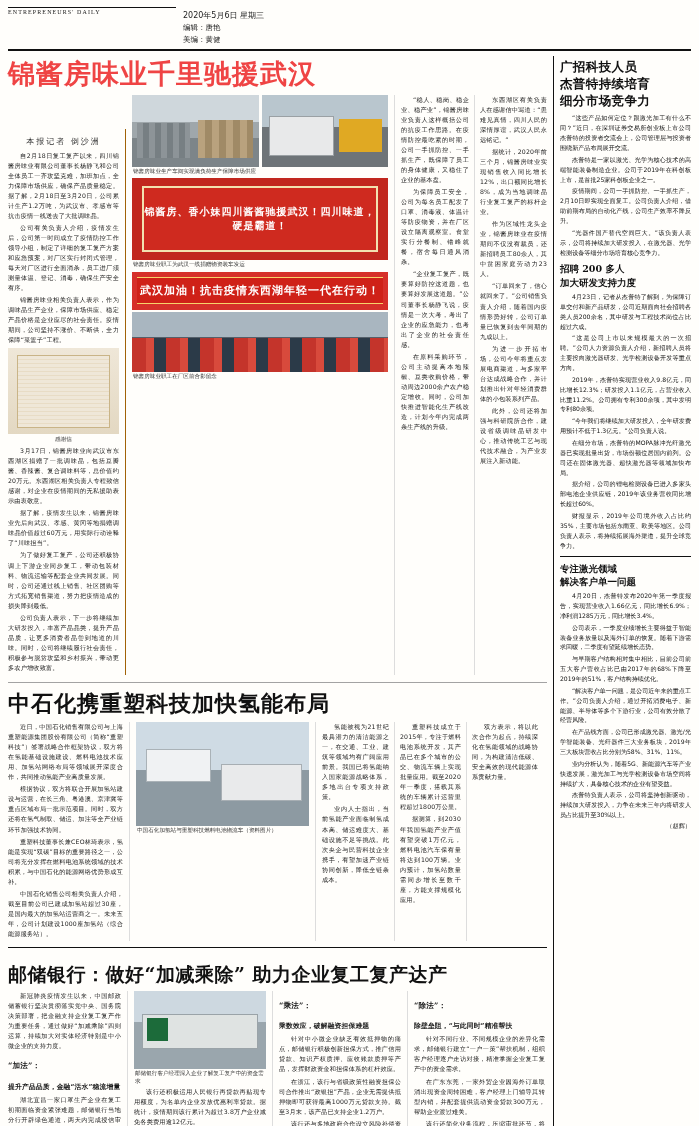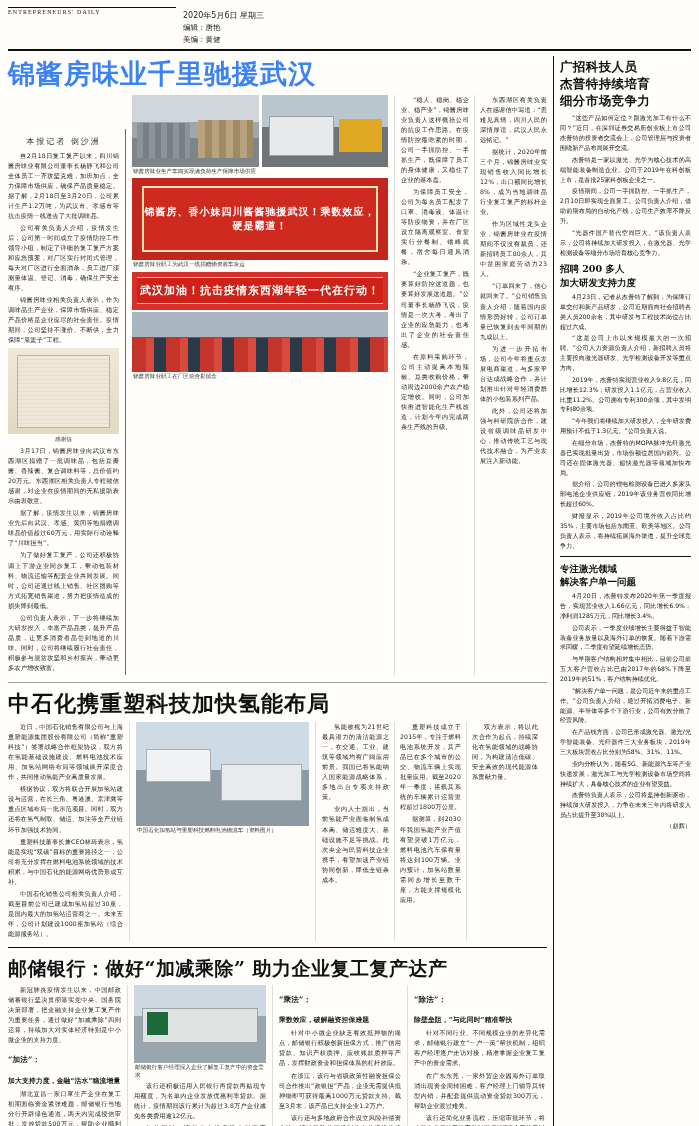--- a/index.html
+++ b/index.html
@@ -46,32 +46,32 @@
   
   .body-wrap { display:flex; margin-top:5px; height:1075px; }
   .left-col { width:545px; padding-right:6px; }
   .rule-v { width:1px; background:#111; margin:0 6px 0 0; }
   .right-col { width:137px; }
 
   
   .hl1 {
     font-family:"DejaVu Serif","Liberation Serif",serif;
     font-weight:bold; font-size:27px; line-height:1.22; letter-spacing:1px;
-    color:#3b82f6; margin:2px 0 0 0;
+    color:#ef4444; margin:2px 0 0 0;
   }
   .kicker { font-size:8px; text-align:center; letter-spacing:2px; margin:7px 0 4px; color:#333; }
   .hl2 {
     font-family:"DejaVu Serif","Liberation Serif",serif;
     font-weight:bold; font-size:22px; letter-spacing:1px; margin:7px 0 3px;
     border-top:1px solid #a3a3a3; padding-top:6px;
   }
   .hl3 {
     font-family:"DejaVu Serif","Liberation Serif",serif;
     font-weight:bold; font-size:19px; letter-spacing:0.5px; margin:6px 0 3px;
-    border-top:1px solid #111; padding-top:8px;
+    border-top:1px solid #111; padding-top:14px;
   }
   .txt {
     font-family:"DejaVu Sans","Liberation Sans",sans-serif;
     font-size:6.2px; line-height:1.62; text-align:justify; color:#1a1a1a;
     letter-spacing:0.15px;
   }
   .txt p { margin:0 0 2px 0; text-indent:12px; }
   .subhead {
     font-weight:bold; font-size:7.6px; margin:9px 0 2px; text-indent:0;
     font-family:"DejaVu Serif","Liberation Serif",serif;
@@ -216,21 +216,21 @@
               <div style="flex:1;">
                 <div class="photo p-ware" style="height:72px;"></div>
               </div>
               <div style="flex:1;">
                 <div class="photo p-truck" style="height:72px;"></div>
               </div>
             </div>
             <div class="cap" style="text-align:left;">锦酱房味业生产车间实现满负荷生产保障市场供应</div>
 
             <div class="photo p-banner" style="height:82px;margin-top:3px;">
-              <div class="bn">锦酱房、香小妹四川酱酱驰援武汉！乘数效应，硬是霸道！</div>
+              <div class="bn">锦酱房、香小妹四川酱酱驰援武汉！四川味道，硬是霸道！</div>
             </div>
             <div class="cap" style="text-align:left;">锦酱房味业职工为武汉一线捐赠物资装车发运</div>
 
             <div class="photo p-banner2" style="height:38px;margin-top:3px;">
               <div class="bn2">武汉加油！抗击疫情东西湖年轻一代在行动！</div>
             </div>
             <div class="photo p-group" style="height:60px;margin-top:2px;"></div>
             <div class="cap" style="text-align:left;">锦酱房味业职工在厂区前合影留念</div>
           </div>
 
@@ -283,21 +283,21 @@
       </div>
 
       <div style="margin-top:3px;">
         <div class="hl3">邮储银行：做好“加减乘除” 助力企业复工复产达产</div>
         <div style="display:flex;">
 
           <div style="width:120px; padding-right:6px; border-right:1px solid #ddd;">
             <div class="txt">
               <p>新冠肺炎疫情发生以来，中国邮政储蓄银行坚决贯彻落实党中央、国务院决策部署，把金融支持企业复工复产作为重要任务，通过做好“加减乘除”四则运算，持续加大对实体经济特别是中小微企业的支持力度。</p>
               <div class="subhead">“加法”：</div>
-              <div class="subhead" style="font-size:6.8px;">加大支持力度，金融“活水”稳流增量</div>
+              <div class="subhead" style="font-size:6.8px;">提升产品品质，金融“活水”稳流增量</div>
               <p>湖北宜昌一家口罩生产企业在复工初期面临资金紧张难题，邮储银行当地分行开辟绿色通道，两天内完成授信审批，发放贷款500万元，帮助企业顺利扩产。</p>
 
             </div>
           </div>
 
           <div style="width:145px; padding:0 6px; border-right:1px solid #ddd;">
             <div class="photo p-bank" style="height:78px;"></div>
             <div class="cap" style="text-align:left;">邮储银行客户经理深入企业了解复工复产中的资金需求</div>
             <div class="txt" style="margin-top:2px;">
               <p>该行还积极运用人民银行再贷款再贴现专用额度，为名单内企业发放优惠利率贷款。据统计，疫情期间该行累计为超过3.8万户企业减免各类费用逾12亿元。</p>

